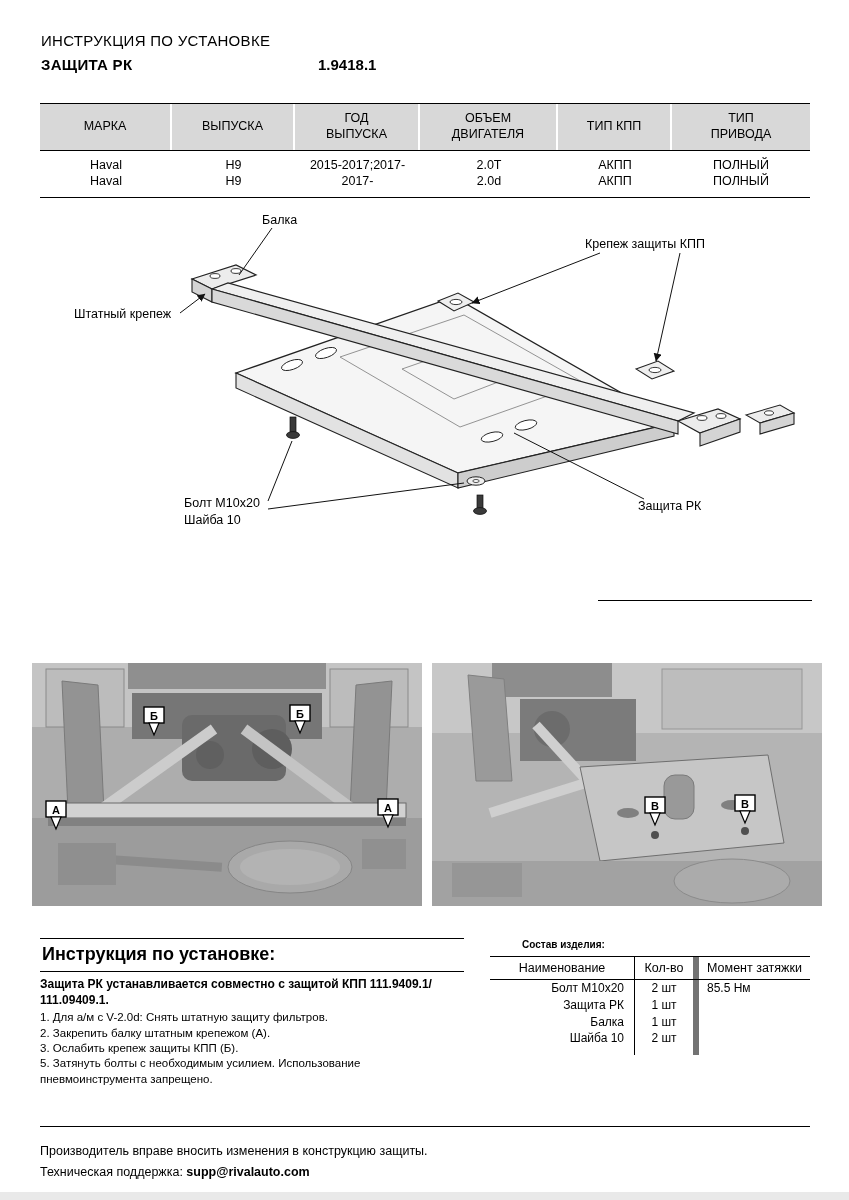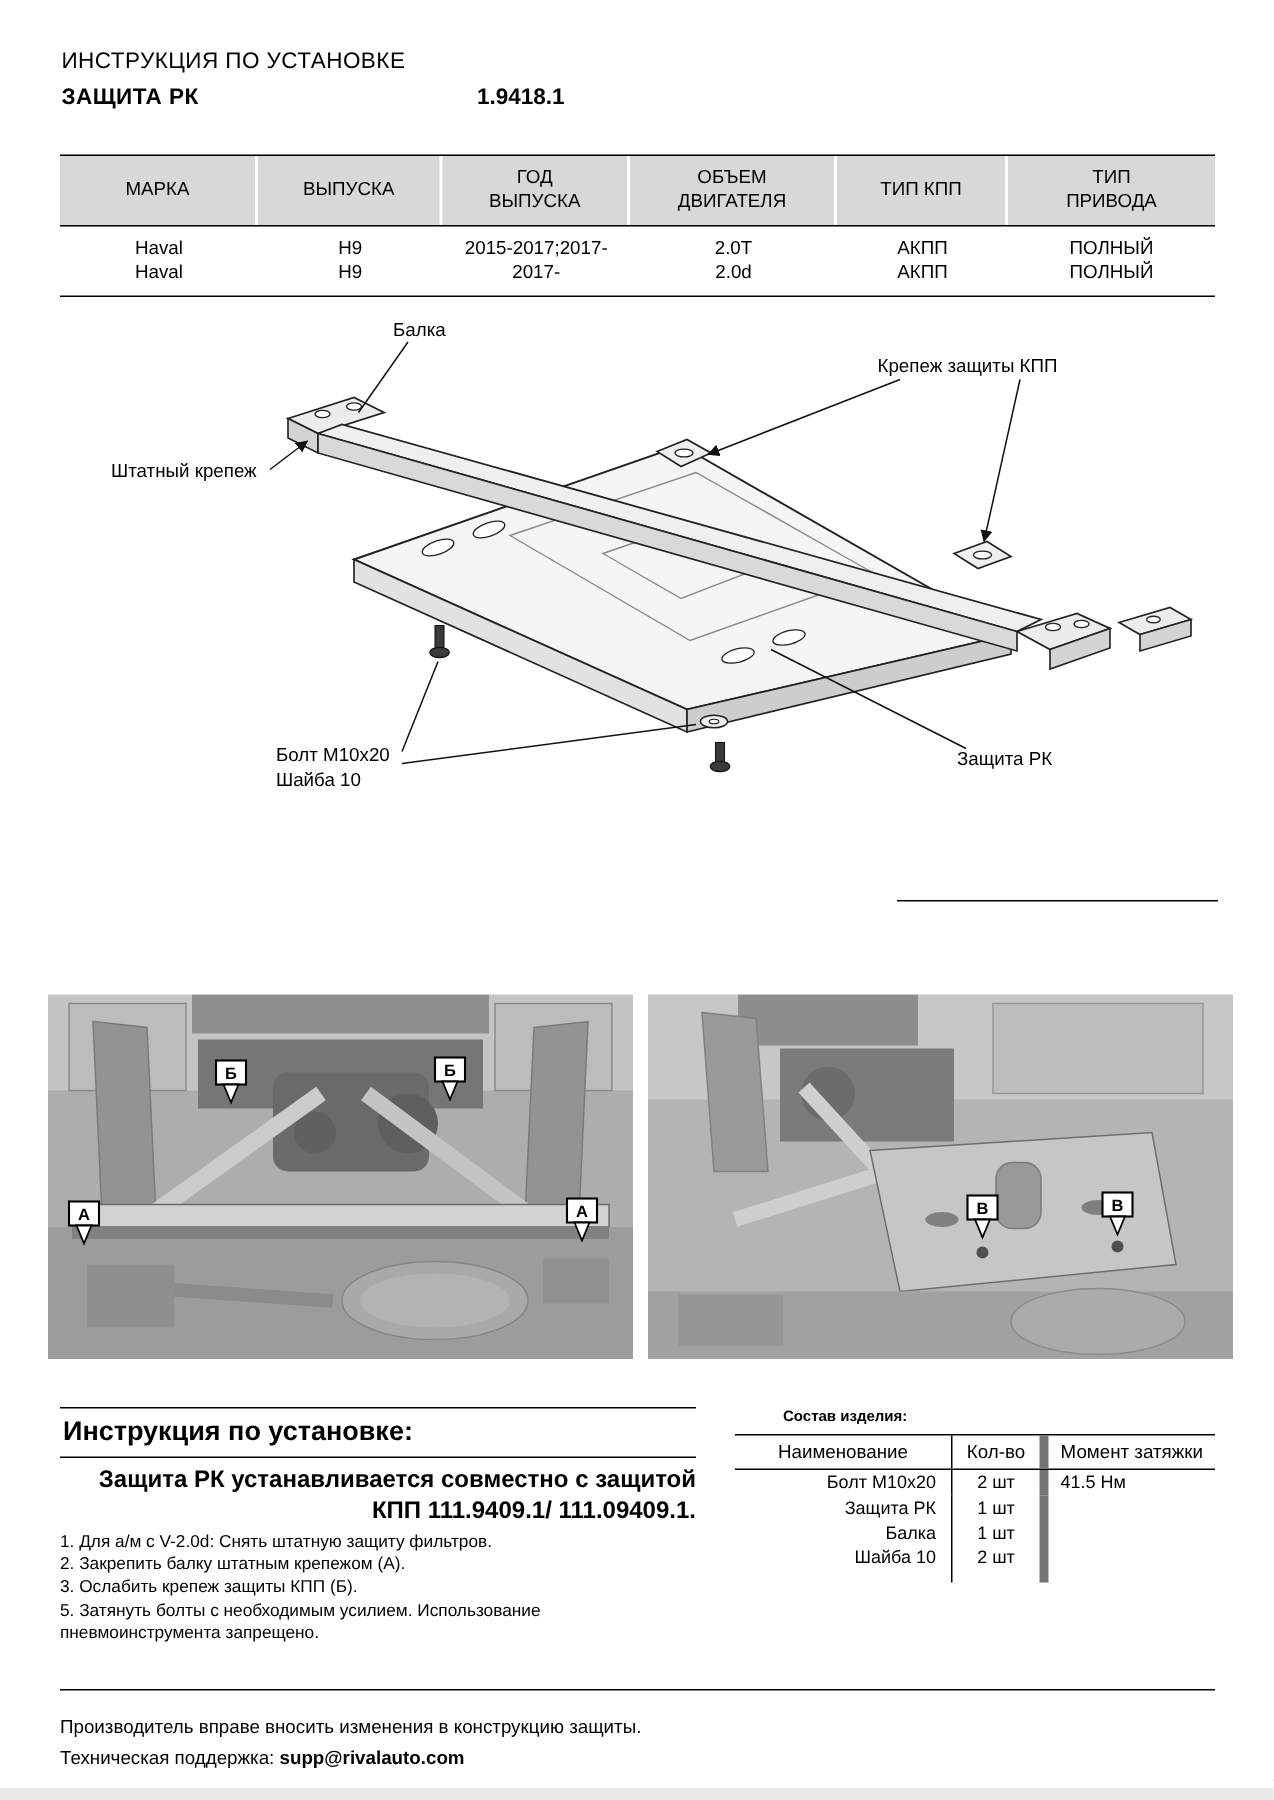--- a/index.html
+++ b/index.html
@@ -36,21 +36,21 @@
   .photo { position:absolute; top:663px; width:390px; height:243px; }
   .photo.left { left:32px; }
   .photo.right { left:432px; }
   .photo svg { display:block; }
   .photo text { font-weight:bold; font-size:11px; font-family:"Liberation Sans", sans-serif; }
 
   
   .install { position:absolute; left:40px; top:938px; width:424px; }
   .rule { border-top:1px solid #000; }
   .install h3 { font-size:18px; font-weight:bold; padding:5px 0 6px 2px; }
-  .install .note { font-size:16px; font-weight:bold; line-height:1.3; margin-top:5px;text-align:right; }
+  .install .note { font-size:12px; font-weight:bold; line-height:1.3; margin-top:5px; }
   .install .steps { margin-top:2px; font-size:11.5px; line-height:1.34; }
 
   
   .composition { position:absolute; left:490px; top:936px; width:320px; }
   .composition h3 { font-size:10px; font-weight:bold; padding:3px 0 6px 32px; }
   .comp-table { border-top:1px solid #000; }
   .comp-head { display:grid; grid-template-columns:144px 65px 111px; border-bottom:1px solid #000; }
   .comp-head .hcell { text-align:center; font-size:12.5px; padding:4px 2px; }
   .col-qty { border-left:1px solid #000; border-right:6px solid #737373; }
   .comp-row { display:grid; grid-template-columns:144px 65px 111px; }
@@ -285,21 +285,21 @@
     <h3>Состав изделия:</h3>
     <div class="comp-table">
       <div class="comp-head">
         <div class="hcell">Наименование</div>
         <div class="hcell col-qty">Кол-во</div>
         <div class="hcell">Момент затяжки</div>
       </div>
       <div class="comp-row">
         <div class="name">Болт М10х20</div>
         <div class="qty col-qty">2 шт</div>
-        <div class="torque">41.5 Нм</div>
+        <div class="torque">85.5 Нм</div>
       </div>
       <div class="comp-row">
         <div class="name">Защита РК</div>
         <div class="qty col-qty">1 шт</div>
         <div class="torque"></div>
       </div>
       <div class="comp-row">
         <div class="name">Балка</div>
         <div class="qty col-qty">1 шт</div>
         <div class="torque"></div>

